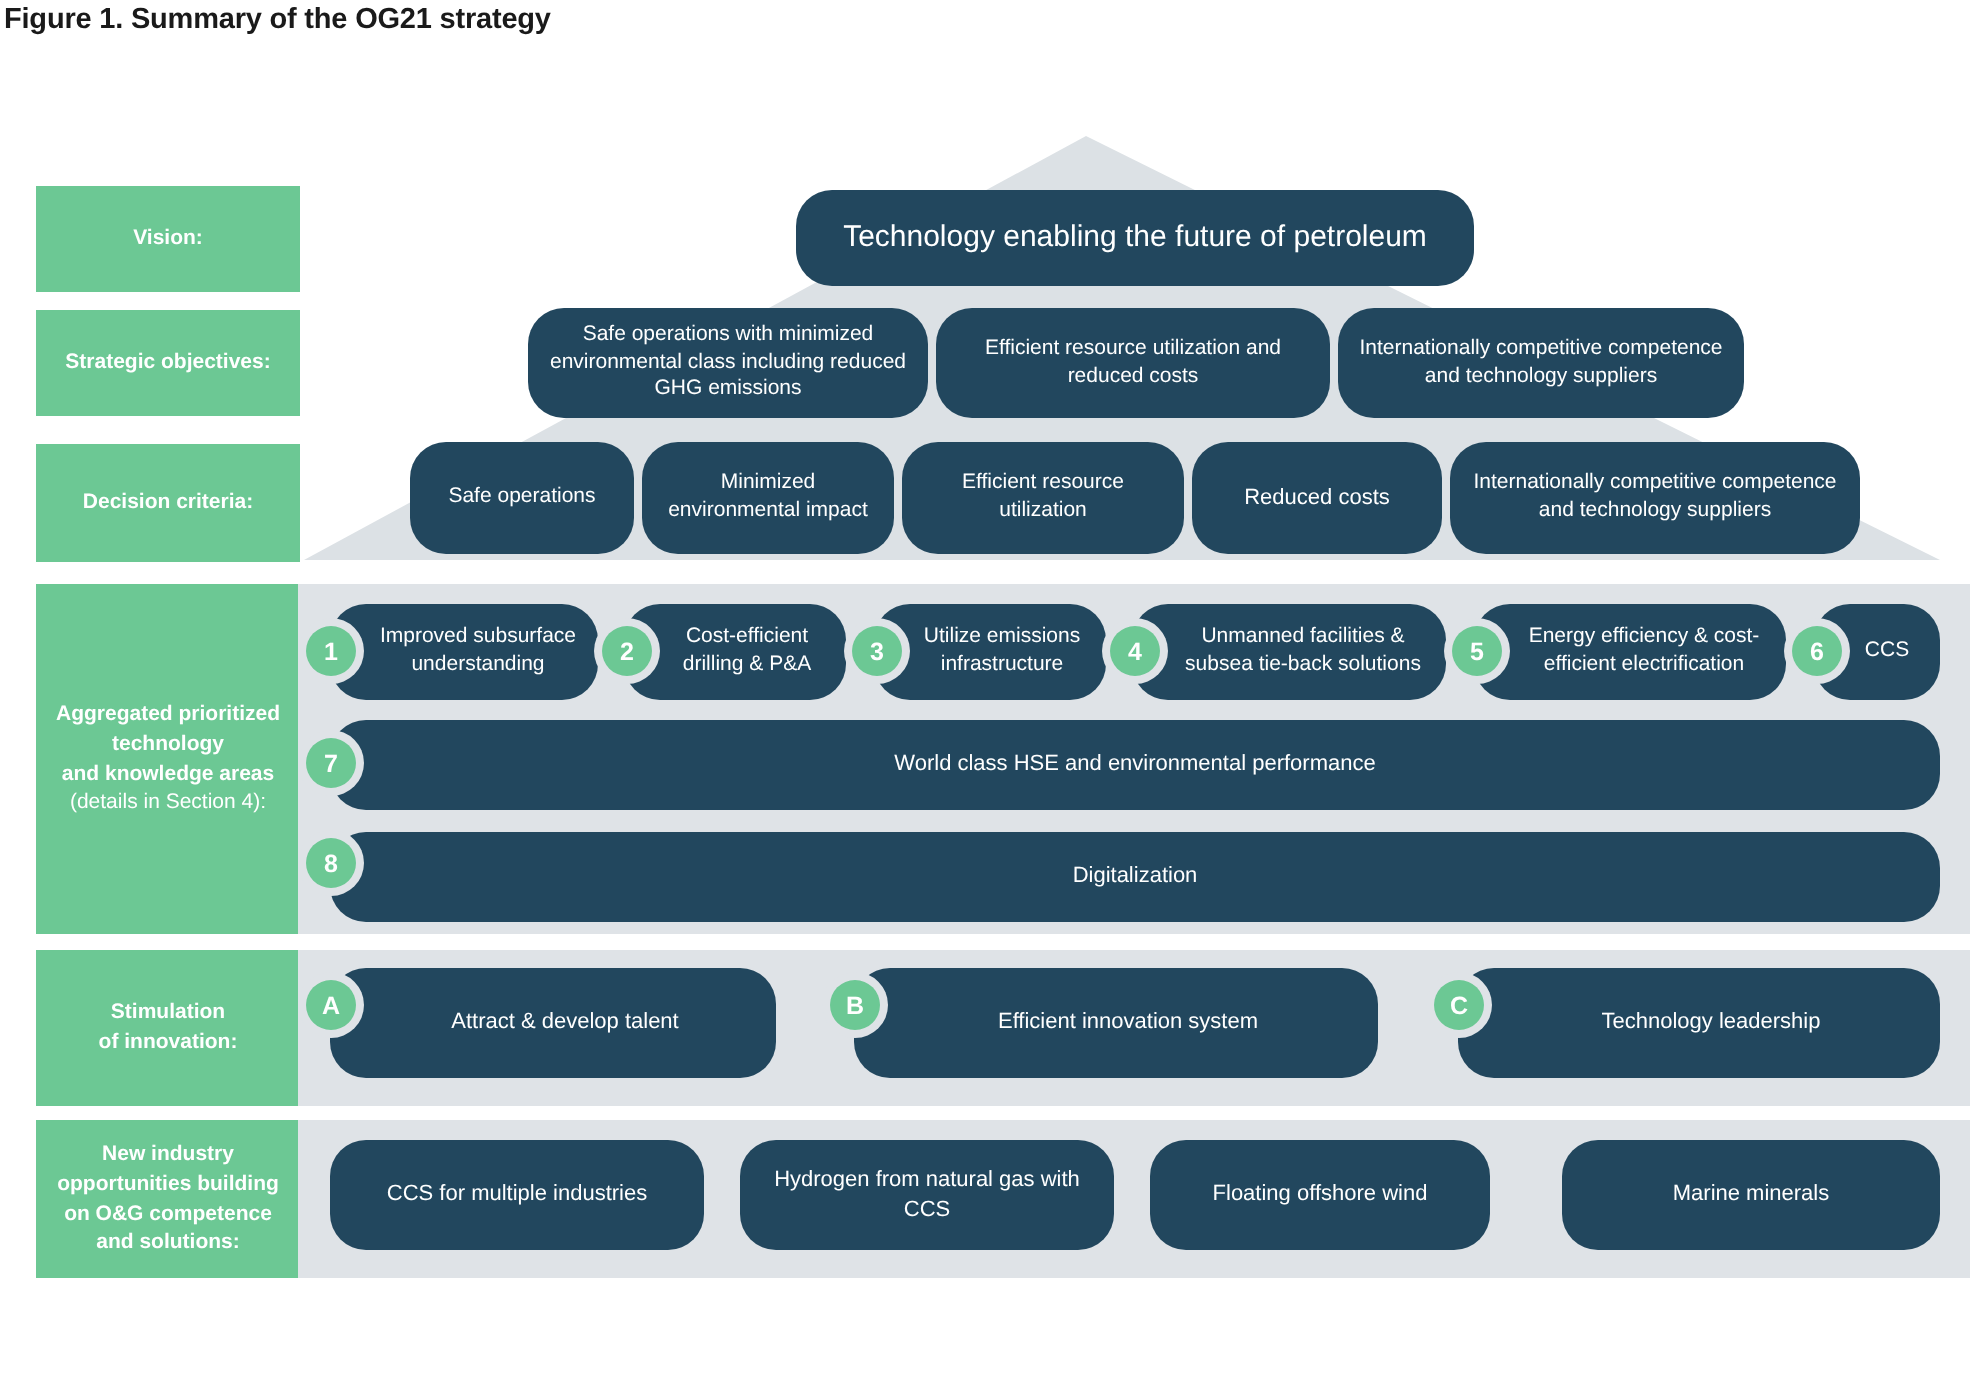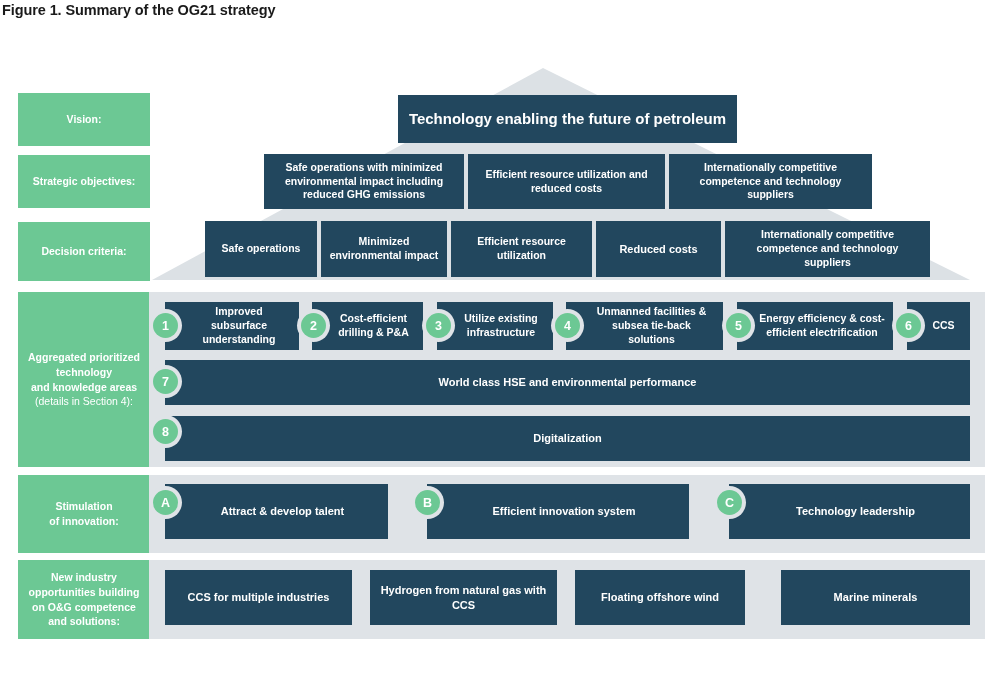--- a/index.html
+++ b/index.html
@@ -45,23 +45,24 @@
   .lbl .sub{font-weight:normal;}
 
   
   .box{
     position:absolute;
     background:#22475E;
     color:#ffffff;
     display:flex;align-items:center;justify-content:center;
     text-align:center;
     box-sizing:border-box;
-    font-weight:bold;
+    font-weight:normal;
     line-height:1.32;
     padding:18px 8px;
+    border-radius:18px;
   }
 
   
   .panel{
     position:absolute;
     background:#DFE3E7;
     box-sizing:border-box;
   }
 
   
@@ -93,21 +94,21 @@
 
   <div class="box" style="left:398px;top:95px;width:339px;height:48px;font-size:15px;">
     <span>Technology enabling the future of petroleum</span>
   </div>
 
   <div class="lbl" style="top:155px;height:53px;">
     <span>Strategic objectives:</span>
   </div>
 
   <div class="box" style="left:264px;top:154px;width:200px;height:55px;font-size:10.5px;">
-    <span>Safe operations with minimized environmental impact including reduced GHG emissions</span>
+    <span>Safe operations with minimized environmental class including reduced GHG emissions</span>
   </div>
   <div class="box" style="left:468px;top:154px;width:197px;height:55px;font-size:10.5px;">
     <span>Efficient resource utilization and reduced costs</span>
   </div>
   <div class="box" style="left:669px;top:154px;width:203px;height:55px;font-size:10.5px;">
     <span>Internationally competitive competence and technology suppliers</span>
   </div>
 
   <div class="lbl" style="top:222px;height:59px;">
     <span>Decision criteria:</span>
@@ -146,21 +147,21 @@
   </div>
 
   <div class="box" style="left:312px;top:302px;width:111px;height:48px;font-size:10.5px;padding-left:20px;">
     <span>Cost-efficient drilling &amp; P&amp;A</span>
   </div>
   <div class="badge" style="left:301px;top:313px;">
     <span>2</span>
   </div>
 
   <div class="box" style="left:437px;top:302px;width:116px;height:48px;font-size:10.5px;padding-left:20px;">
-    <span>Utilize existing infrastructure</span>
+    <span>Utilize emissions infrastructure</span>
   </div>
   <div class="badge" style="left:426px;top:313px;">
     <span>3</span>
   </div>
 
   <div class="box" style="left:566px;top:302px;width:157px;height:48px;font-size:10.5px;padding-left:22px;">
     <span>Unmanned facilities &amp; subsea tie-back solutions</span>
   </div>
   <div class="badge" style="left:555px;top:313px;">
     <span>4</span>

